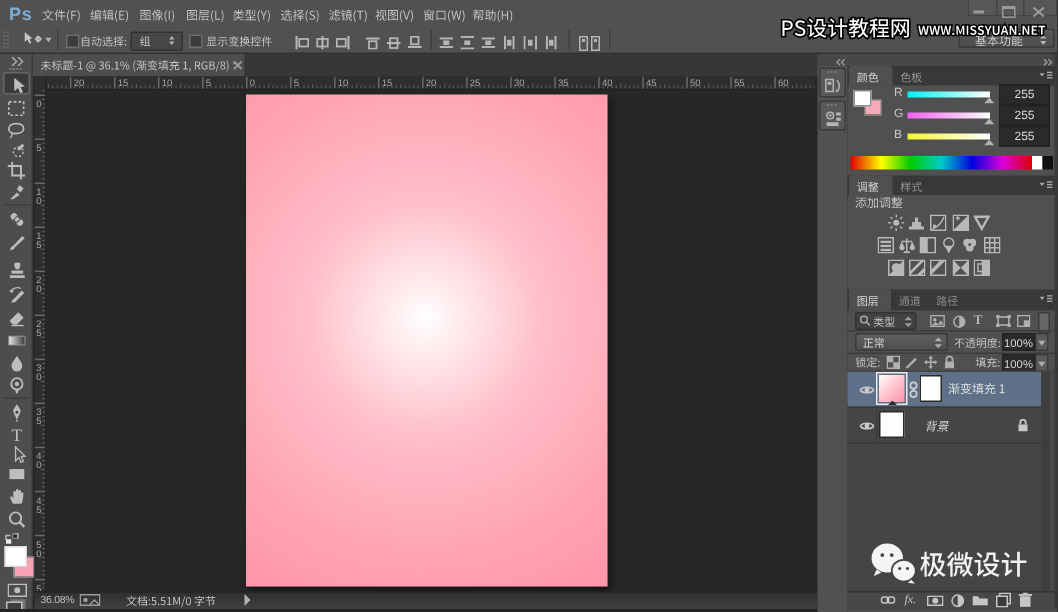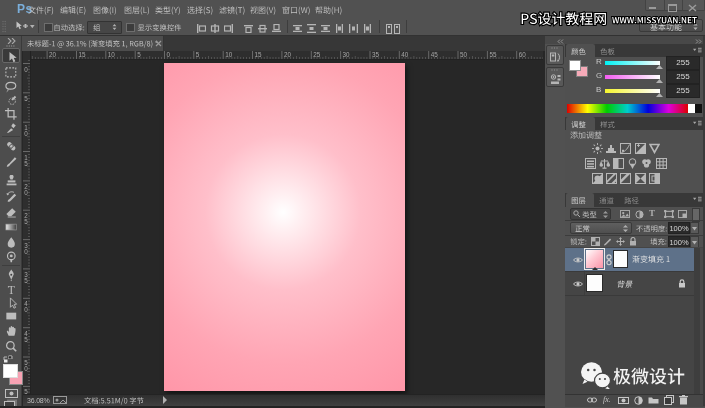--- a/index.html
+++ b/index.html
@@ -1,20 +1,20 @@
 <!DOCTYPE html>
 <html><head><meta charset="utf-8"><style>
 html,body{margin:0;padding:0;}
 body{width:705px;height:408px;overflow:hidden;position:relative;background:#272727;
  font-family:"Liberation Sans",sans-serif;-webkit-font-smoothing:antialiased;}
 .ab{position:absolute;}
 svg{display:block}
 </style></head><body>
 <div class="ab" style="left:0;top:0;width:705px;height:18px;background:#515151;border-bottom:1px solid #3a3a3a"></div>
-<div style="position:absolute;left:17px;top:2px;">
+<div style="position:absolute;left:6px;top:2px;">
     <div style="color:#7aaeda;font:bold 12px/14px 'Liberation Sans';letter-spacing:0.5px">Ps</div>
   </div>
 <div style="position:absolute;left:27.5px;top:4.5px;">
     <svg width="26" height="10" viewBox="0 -8.0 26 9.8" style="overflow:visible">
       <path d="M5.8 -5.0 6.4 -4.9Q5.9 -3.4 5.1 -2.4Q4.3 -1.3 3.2 -0.6Q2.1 0.2 0.7 0.6Q0.6 0.5 0.6 0.4Q0.5 0.3 0.4 0.2Q0.4 0.1 0.3 0.1Q1.7 -0.4 2.8 -1.0Q3.9 -1.7 4.6 -2.7Q5.3 -3.7 5.8 -5.0ZM2.2 -5.0Q2.6 -3.8 3.4 -2.8Q4.2 -1.7 5.3 -1.0Q6.3 -0.3 7.7 0.0Q7.7 0.1 7.6 0.2Q7.5 0.3 7.4 0.4Q7.4 0.5 7.3 0.6Q5.9 0.2 4.8 -0.6Q3.7 -1.3 2.9 -2.4Q2.1 -3.5 1.6 -4.8ZM0.4 -5.3H7.6V-4.7H0.4ZM3.4 -6.6 4.0 -6.8Q4.2 -6.5 4.4 -6.1Q4.6 -5.8 4.6 -5.5L4.0 -5.3Q3.9 -5.6 3.7 -5.9Q3.6 -6.3 3.4 -6.6Z M12.8 -6.6H13.4V0.6H12.8ZM11.5 -6.3 12.0 -6.2Q11.9 -5.6 11.8 -5.1Q11.6 -4.6 11.4 -4.1Q11.2 -3.6 11.0 -3.3Q10.9 -3.3 10.8 -3.4Q10.7 -3.4 10.6 -3.5Q10.5 -3.5 10.5 -3.6Q10.7 -3.9 10.9 -4.3Q11.1 -4.8 11.2 -5.3Q11.4 -5.8 11.5 -6.3ZM11.5 -5.1H15.3V-4.5H11.4ZM10.5 -2.7H15.6V-2.1H10.5ZM10.1 -6.7 10.7 -6.5Q10.5 -5.8 10.1 -5.2Q9.8 -4.5 9.4 -3.9Q9.0 -3.4 8.6 -2.9Q8.6 -3.0 8.5 -3.1Q8.4 -3.2 8.4 -3.3Q8.3 -3.4 8.3 -3.5Q8.6 -3.9 9.0 -4.4Q9.3 -4.9 9.6 -5.5Q9.9 -6.1 10.1 -6.7ZM9.3 -4.6 9.9 -5.2 9.9 -5.2V0.6H9.3Z M17.9 1.6Q17.4 0.7 17.0 -0.3Q16.7 -1.3 16.7 -2.5Q16.7 -3.7 17.0 -4.7Q17.4 -5.6 17.9 -6.5L18.4 -6.3Q17.8 -5.5 17.6 -4.5Q17.3 -3.5 17.3 -2.5Q17.3 -1.5 17.6 -0.5Q17.8 0.5 18.4 1.4Z M19.5 0.0V-5.9H22.9V-5.2H20.2V-3.3H22.5V-2.6H20.2V0.0Z M23.9 1.6 23.5 1.4Q24.0 0.5 24.2 -0.5Q24.5 -1.5 24.5 -2.5Q24.5 -3.5 24.2 -4.5Q24.0 -5.5 23.5 -6.3L23.9 -6.5Q24.5 -5.6 24.8 -4.7Q25.1 -3.7 25.1 -2.5Q25.1 -1.3 24.8 -0.3Q24.5 0.7 23.9 1.6Z" fill="#c4c4c4"></path>
     </svg>
   </div>
 <div style="position:absolute;left:60px;top:4.5px;">
     <svg width="26" height="10" viewBox="0 -8.0 26 9.8" style="overflow:visible">
       <path d="M0.5 -1.5Q0.5 -1.5 0.5 -1.6Q0.5 -1.7 0.4 -1.8Q0.4 -1.9 0.4 -2.0Q0.5 -2.0 0.6 -2.2Q0.8 -2.3 0.9 -2.5Q1.0 -2.6 1.2 -2.9Q1.4 -3.1 1.6 -3.5Q1.8 -3.8 2.0 -4.2Q2.2 -4.6 2.4 -5.1L2.9 -4.8Q2.6 -4.2 2.3 -3.7Q2.0 -3.1 1.6 -2.7Q1.3 -2.2 0.9 -1.8V-1.8Q0.9 -1.8 0.9 -1.7Q0.8 -1.7 0.7 -1.6Q0.7 -1.6 0.6 -1.6Q0.5 -1.5 0.5 -1.5ZM0.5 -1.5 0.5 -1.9 0.8 -2.1 2.7 -2.5Q2.7 -2.4 2.7 -2.3Q2.7 -2.1 2.7 -2.0Q2.0 -1.9 1.6 -1.8Q1.2 -1.7 1.0 -1.6Q0.8 -1.6 0.7 -1.5Q0.6 -1.5 0.5 -1.5ZM0.5 -3.4Q0.5 -3.4 0.4 -3.5Q0.4 -3.6 0.4 -3.8Q0.3 -3.9 0.3 -3.9Q0.4 -4.0 0.5 -4.1Q0.6 -4.2 0.7 -4.4Q0.8 -4.5 0.9 -4.8Q1.0 -5.0 1.2 -5.3Q1.3 -5.6 1.5 -6.0Q1.6 -6.4 1.7 -6.7L2.3 -6.5Q2.1 -6.0 1.9 -5.5Q1.6 -5.0 1.4 -4.5Q1.1 -4.1 0.8 -3.7V-3.7Q0.8 -3.7 0.8 -3.7Q0.7 -3.6 0.7 -3.6Q0.6 -3.5 0.5 -3.5Q0.5 -3.4 0.5 -3.4ZM0.5 -3.4 0.5 -3.8 0.8 -4.0 2.1 -4.2Q2.1 -4.0 2.1 -3.9Q2.1 -3.8 2.1 -3.7Q1.6 -3.6 1.3 -3.6Q1.0 -3.5 0.9 -3.5Q0.7 -3.5 0.6 -3.4Q0.5 -3.4 0.5 -3.4ZM0.3 -0.4Q0.8 -0.6 1.4 -0.8Q2.0 -1.1 2.7 -1.3L2.8 -0.8Q2.2 -0.6 1.6 -0.3Q1.0 -0.1 0.5 0.1ZM5.0 -3.0H5.4V0.4H5.0ZM6.0 -3.0H6.4V0.4H6.0ZM7.0 -3.3H7.4V0.1Q7.4 0.2 7.4 0.3Q7.4 0.4 7.3 0.5Q7.2 0.6 7.0 0.6Q6.9 0.6 6.6 0.6Q6.6 0.5 6.6 0.4Q6.6 0.2 6.5 0.1Q6.6 0.1 6.7 0.1Q6.8 0.1 6.9 0.1Q7.0 0.1 7.0 0.1ZM3.3 -5.9H3.9V-4.1Q3.9 -3.6 3.8 -3.0Q3.8 -2.5 3.7 -1.8Q3.6 -1.2 3.4 -0.6Q3.3 0.0 3.0 0.5Q2.9 0.5 2.8 0.4Q2.8 0.3 2.7 0.3Q2.6 0.2 2.5 0.2Q2.8 -0.3 2.9 -0.9Q3.1 -1.4 3.2 -2.0Q3.3 -2.6 3.3 -3.1Q3.3 -3.7 3.3 -4.1ZM3.6 -5.9H7.4V-4.0H3.6V-4.5H6.8V-5.3H3.6ZM3.8 -3.3H7.2V-2.8H4.3V0.6H3.8ZM4.1 -1.6H7.2V-1.1H4.1ZM4.8 -6.6 5.4 -6.8Q5.5 -6.5 5.7 -6.3Q5.8 -6.0 5.9 -5.8L5.3 -5.6Q5.2 -5.8 5.1 -6.1Q5.0 -6.4 4.8 -6.6Z M8.4 -5.8H11.3V-5.2H8.4ZM10.0 -4.5H10.5V0.6H10.0ZM8.3 -1.3Q8.7 -1.4 9.2 -1.5Q9.7 -1.6 10.3 -1.7Q10.8 -1.8 11.4 -1.9L11.4 -1.3Q10.6 -1.2 9.8 -1.0Q9.1 -0.9 8.5 -0.8ZM8.6 -2.7Q8.6 -2.7 8.6 -2.8Q8.6 -2.9 8.5 -3.0Q8.5 -3.1 8.5 -3.2Q8.6 -3.2 8.7 -3.4Q8.7 -3.6 8.8 -3.8Q8.9 -4.0 9.0 -4.3Q9.1 -4.6 9.2 -5.0Q9.3 -5.4 9.4 -5.8Q9.5 -6.3 9.6 -6.7L10.2 -6.6Q10.0 -6.0 9.9 -5.3Q9.7 -4.7 9.5 -4.1Q9.3 -3.5 9.0 -3.0V-3.0Q9.0 -3.0 9.0 -2.9Q8.9 -2.9 8.8 -2.9Q8.8 -2.8 8.7 -2.8Q8.6 -2.7 8.6 -2.7ZM8.6 -2.7V-3.2L9.0 -3.3H11.2V-2.8H9.2Q9.0 -2.8 8.9 -2.7Q8.7 -2.7 8.6 -2.7ZM14.5 -4.1H15.1V0.6H14.5ZM12.4 -6.0V-5.2H14.6V-6.0ZM11.9 -6.5H15.1V-4.7H11.9ZM11.4 -4.3H15.6V-3.8H11.4ZM12.2 -3.1H14.7V-2.6H12.2ZM12.2 -1.9H14.7V-1.5H12.2ZM11.9 -4.2H12.5V-0.5L11.9 -0.4ZM11.2 -0.6Q11.7 -0.6 12.5 -0.7Q13.2 -0.7 14.0 -0.8Q14.9 -0.9 15.7 -0.9L15.7 -0.4Q14.9 -0.4 14.1 -0.3Q13.3 -0.2 12.6 -0.2Q11.9 -0.1 11.3 -0.1Z M17.9 1.6Q17.4 0.7 17.0 -0.3Q16.7 -1.3 16.7 -2.5Q16.7 -3.7 17.0 -4.7Q17.4 -5.6 17.9 -6.5L18.4 -6.3Q17.8 -5.5 17.6 -4.5Q17.3 -3.5 17.3 -2.5Q17.3 -1.5 17.6 -0.5Q17.8 0.5 18.4 1.4Z M19.5 0.0V-5.9H22.9V-5.2H20.2V-3.4H22.5V-2.8H20.2V-0.6H23.0V0.0Z M24.2 1.6 23.8 1.4Q24.3 0.5 24.5 -0.5Q24.8 -1.5 24.8 -2.5Q24.8 -3.5 24.5 -4.5Q24.3 -5.5 23.8 -6.3L24.2 -6.5Q24.8 -5.6 25.1 -4.7Q25.4 -3.7 25.4 -2.5Q25.4 -1.3 25.1 -0.3Q24.8 0.7 24.2 1.6Z" fill="#c4c4c4"></path>

